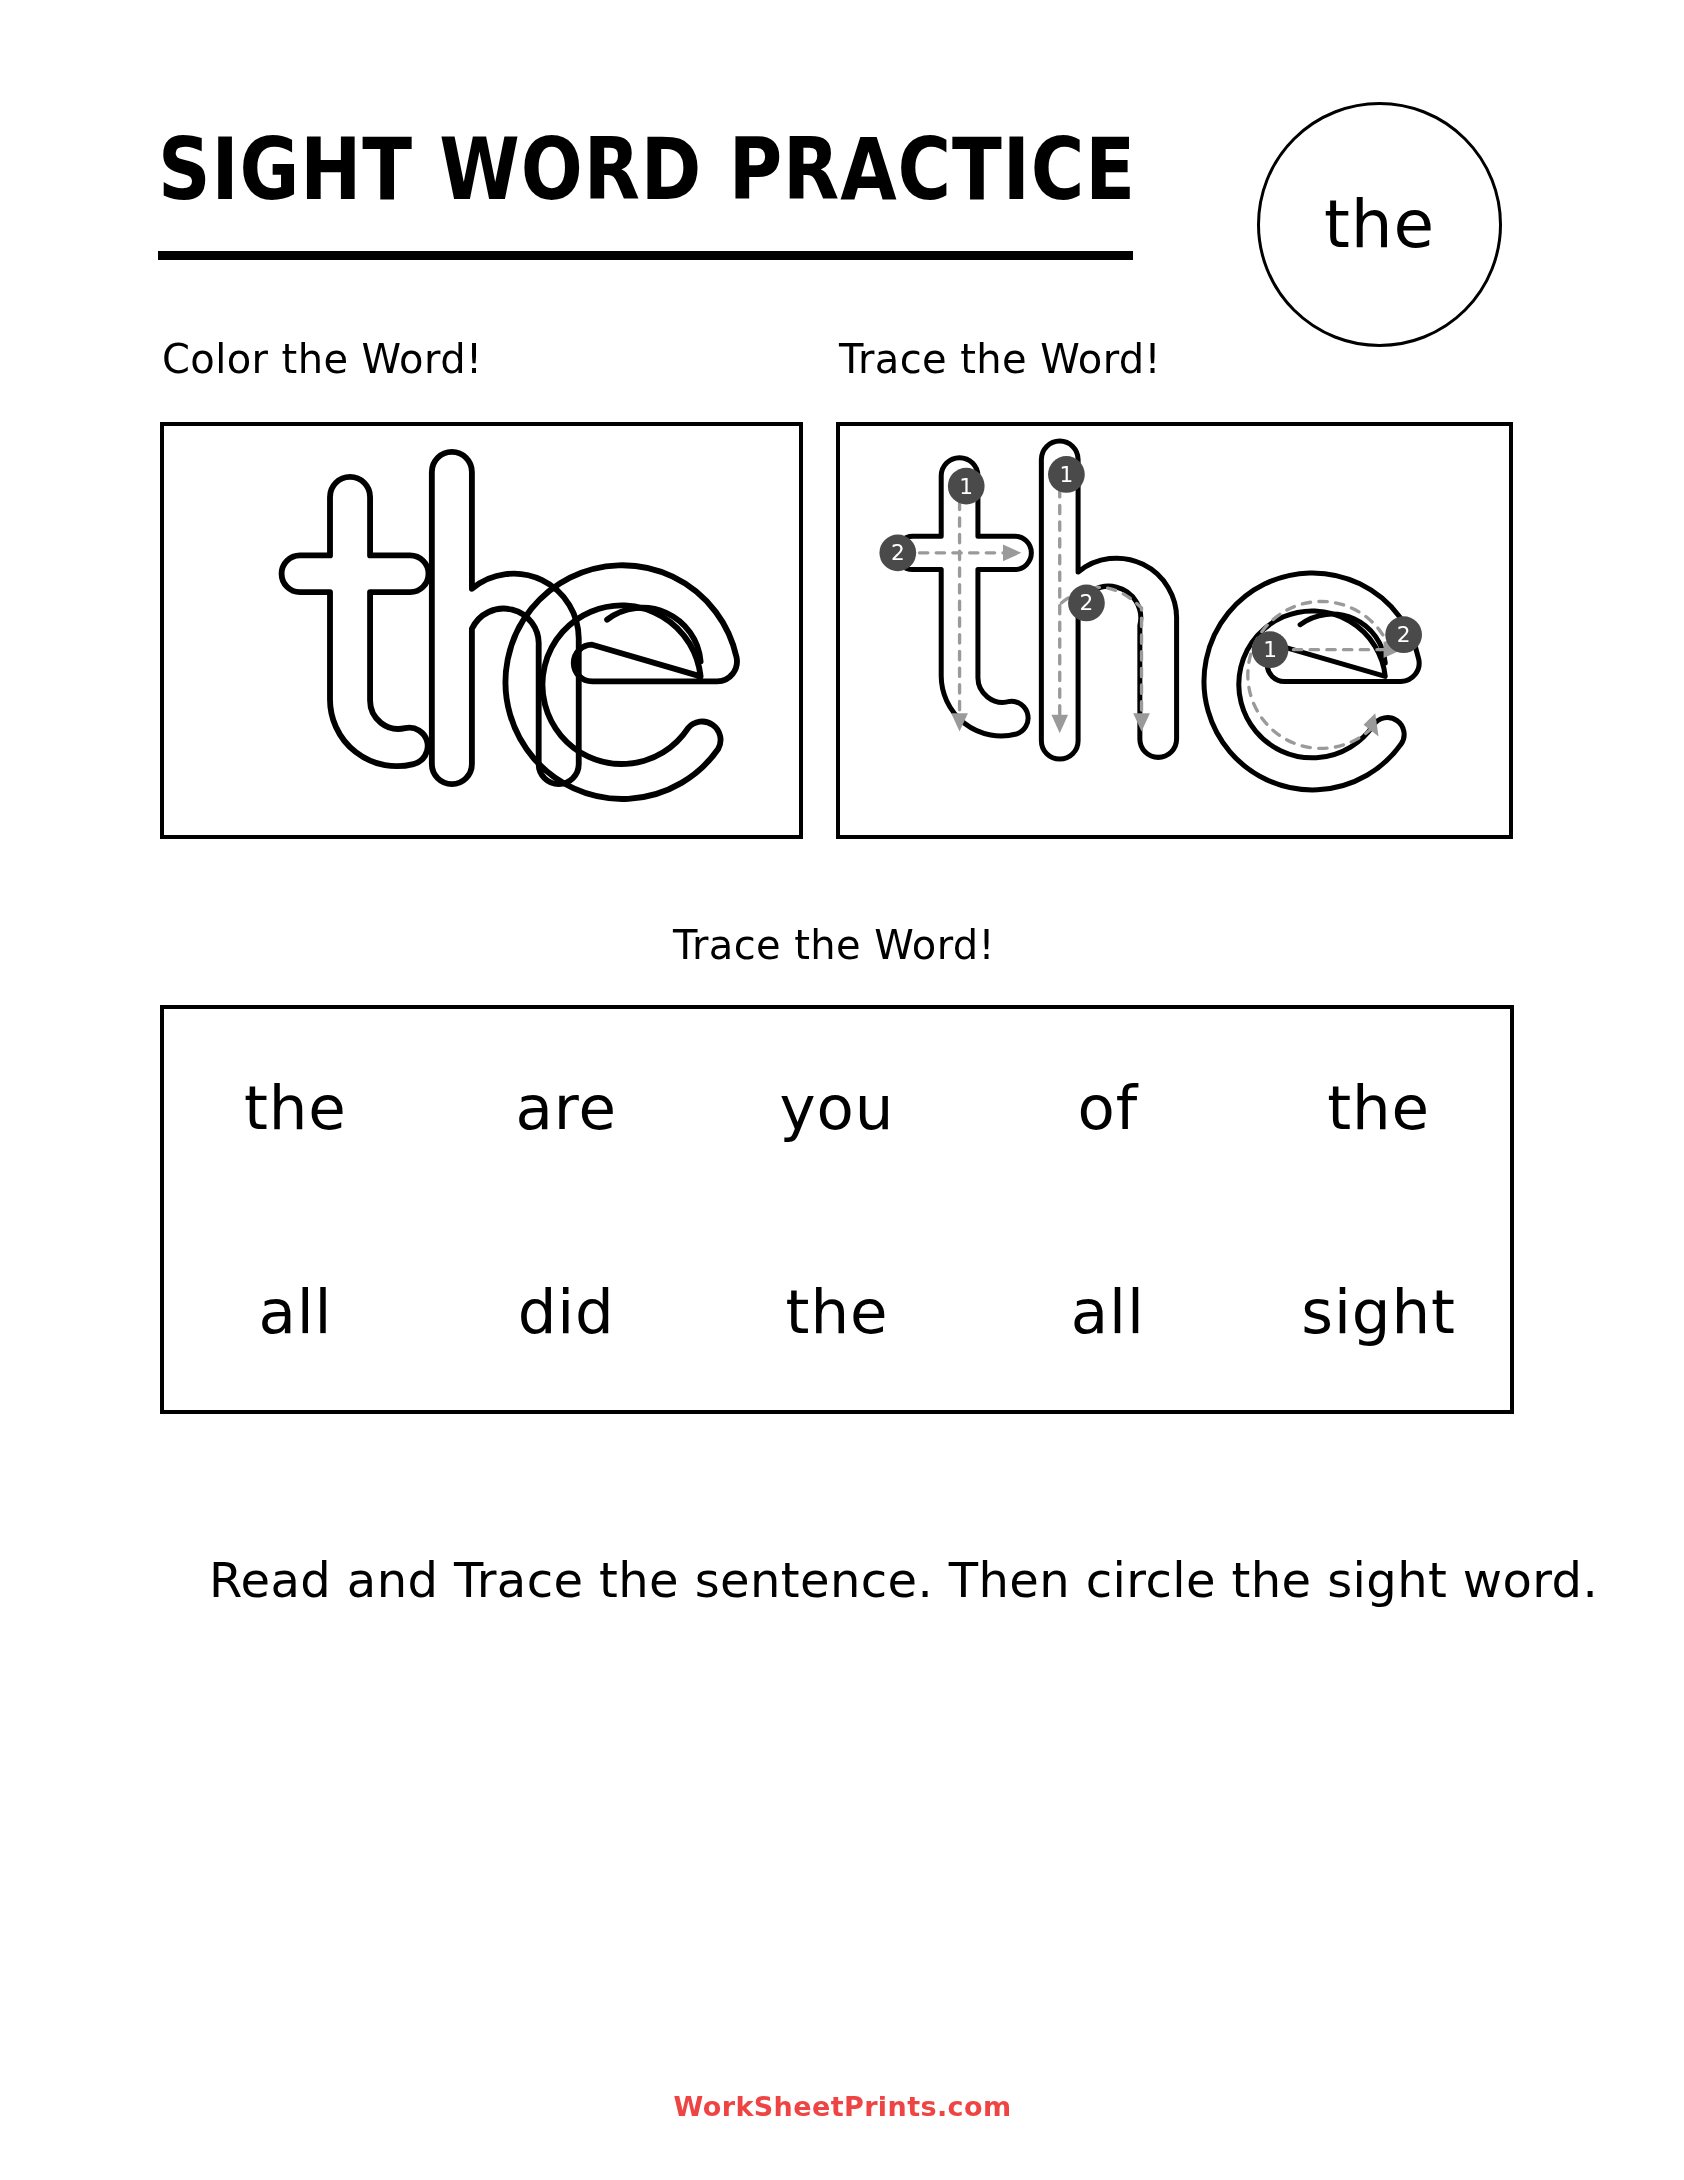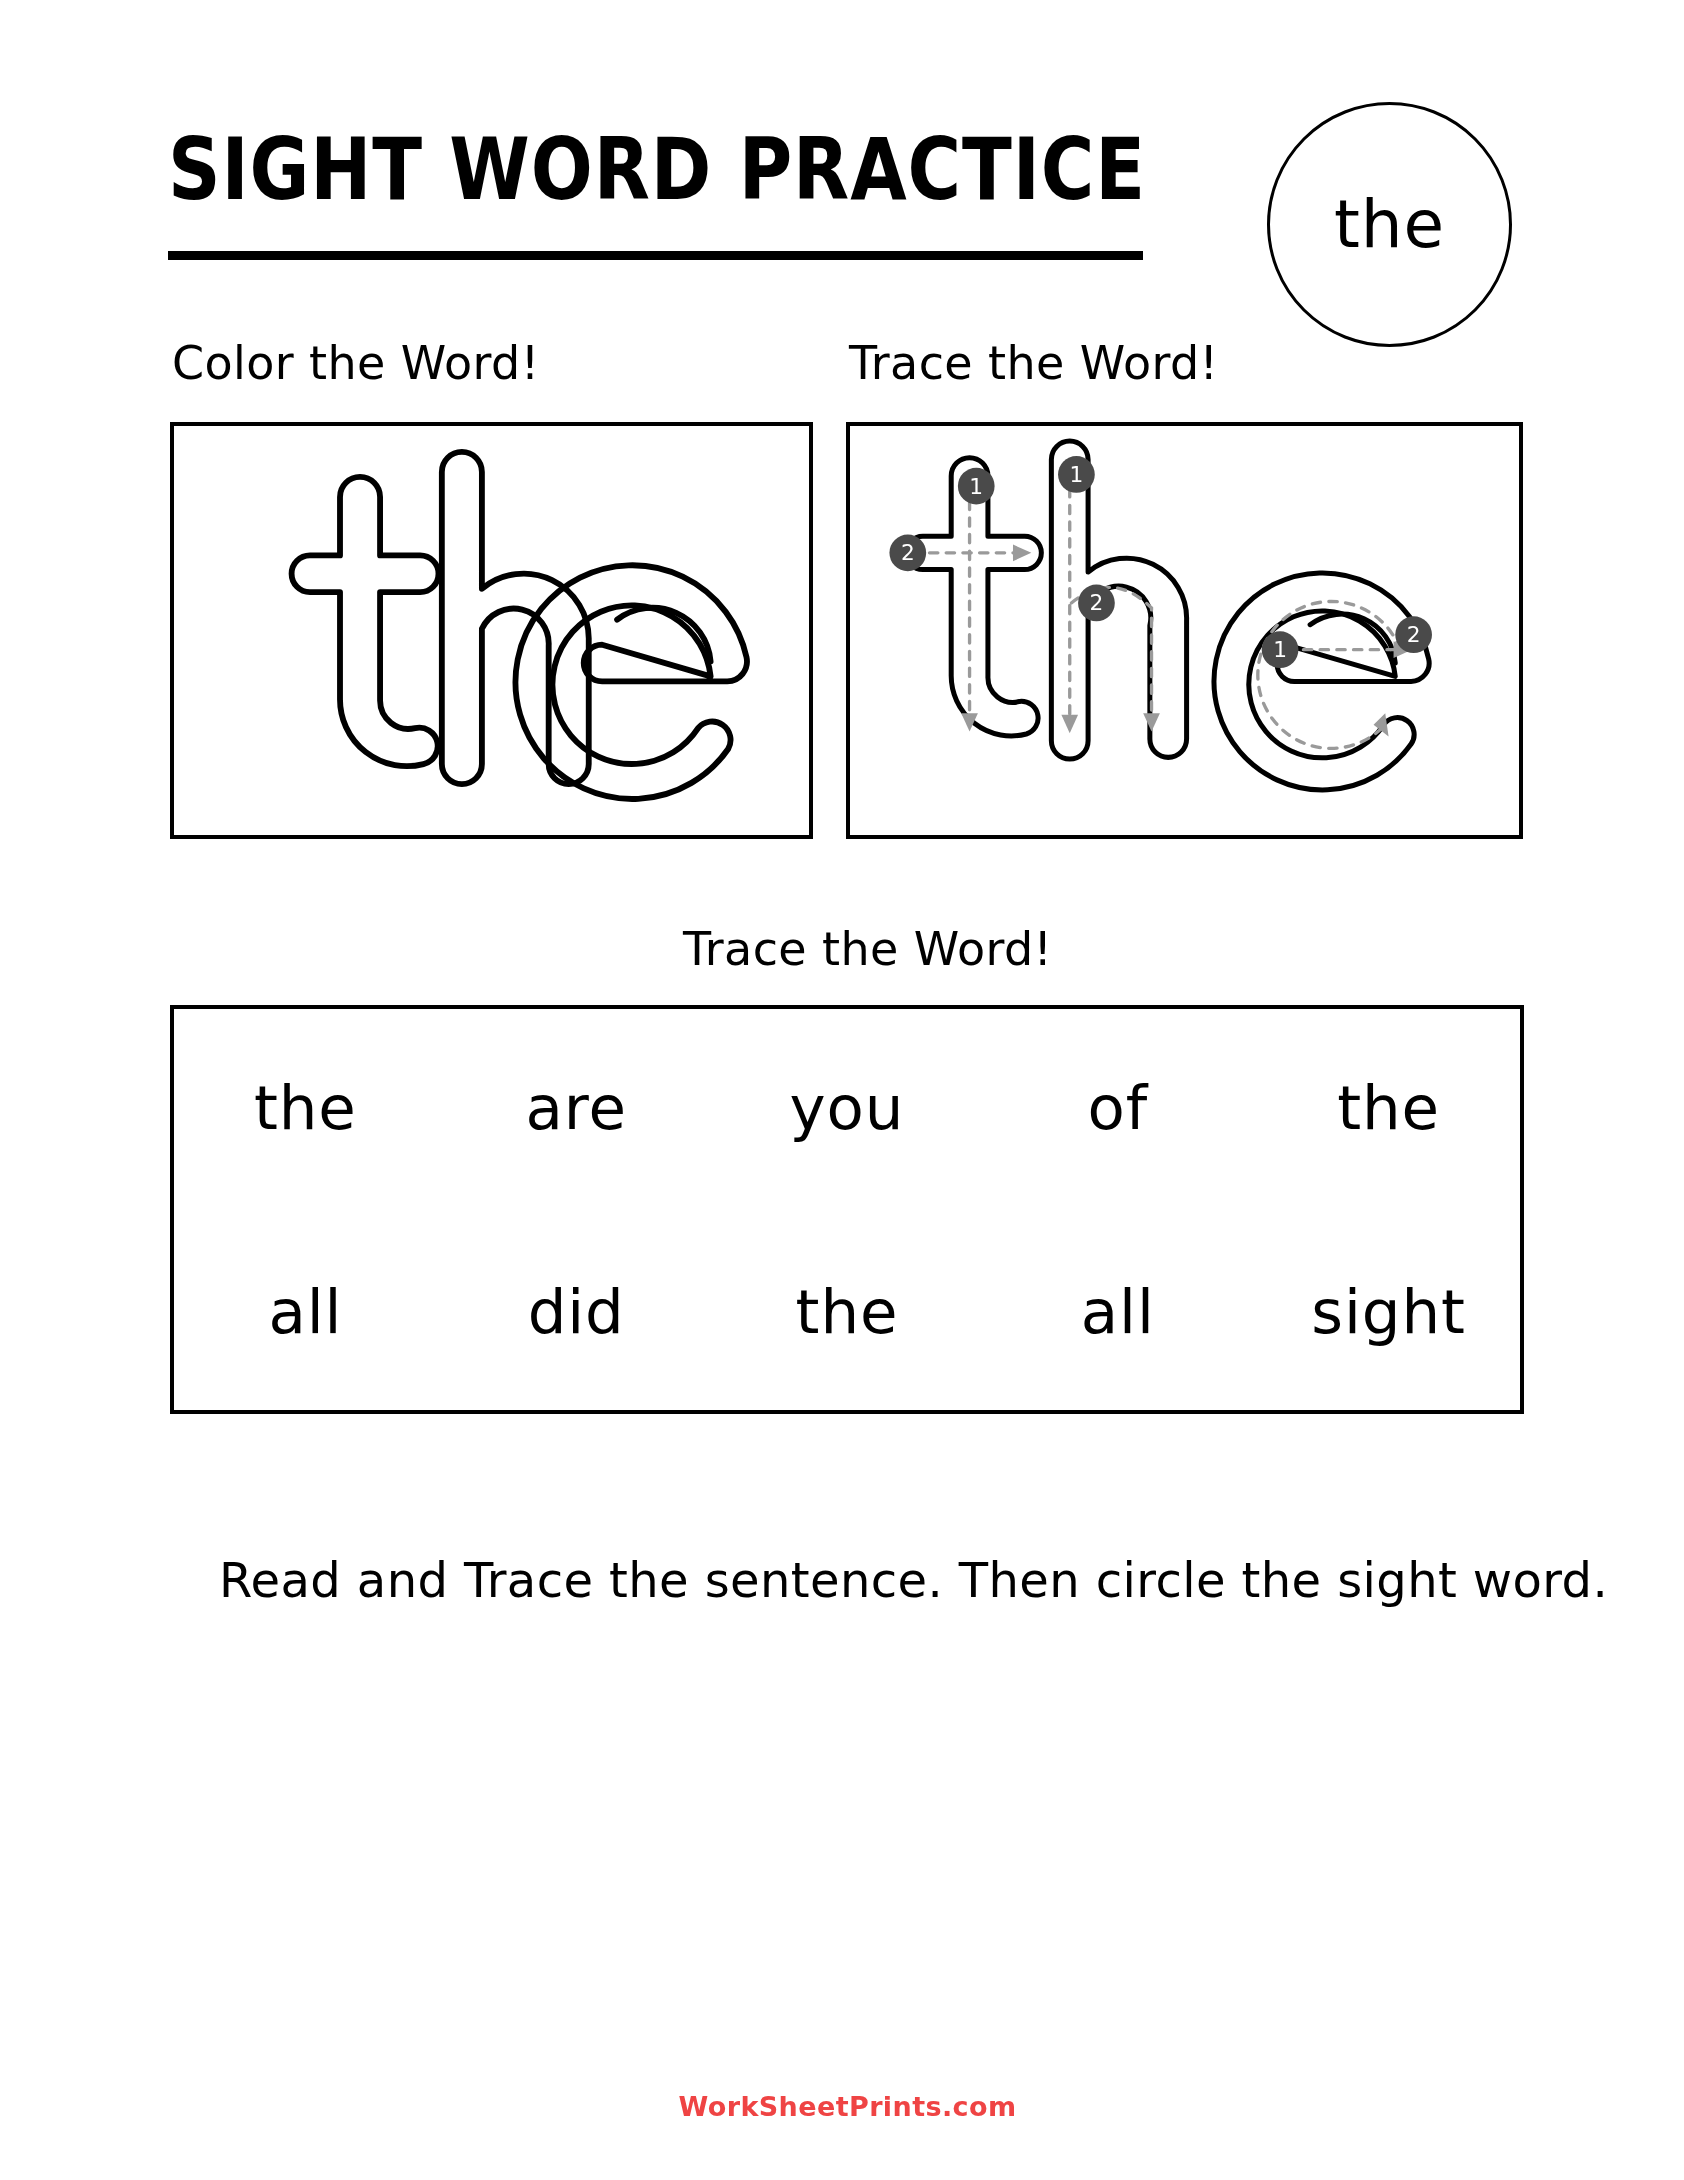--- a/index.html
+++ b/index.html
@@ -13,21 +13,20 @@
     font-family: "DejaVu Sans", sans-serif;
     color: #000000;
     position: relative;
     overflow: hidden;
   }
 
   .page {
     position: absolute;
     inset: 0;
     padding: 0;
-    margin-left: 10px;
   }
 
   
   .header {
     position: absolute;
     top: 102px;
     left: 158px;
     width: 1363px;
     height: 247px;
   }
@@ -66,21 +65,21 @@
   .word-badge span {
     font-family: "DejaVu Sans", sans-serif;
     font-size: 66px;
     letter-spacing: 0.9px;
   }
 
   
   .sec-label {
     position: absolute;
     font-family: "DejaVu Sans", sans-serif;
-    font-size: 46px;
+    font-size: 40px;
     letter-spacing: 0.4px;
     white-space: nowrap;
   }
   #label-color { top: 336px; left: 162px; }
   #label-trace { top: 336px; left: 839px; }
   #label-find  { top: 922px; left: 673px; }
   #label-read  { top: 1552px; left: 209px; font-size: 48px; }
 
   
   .box {

